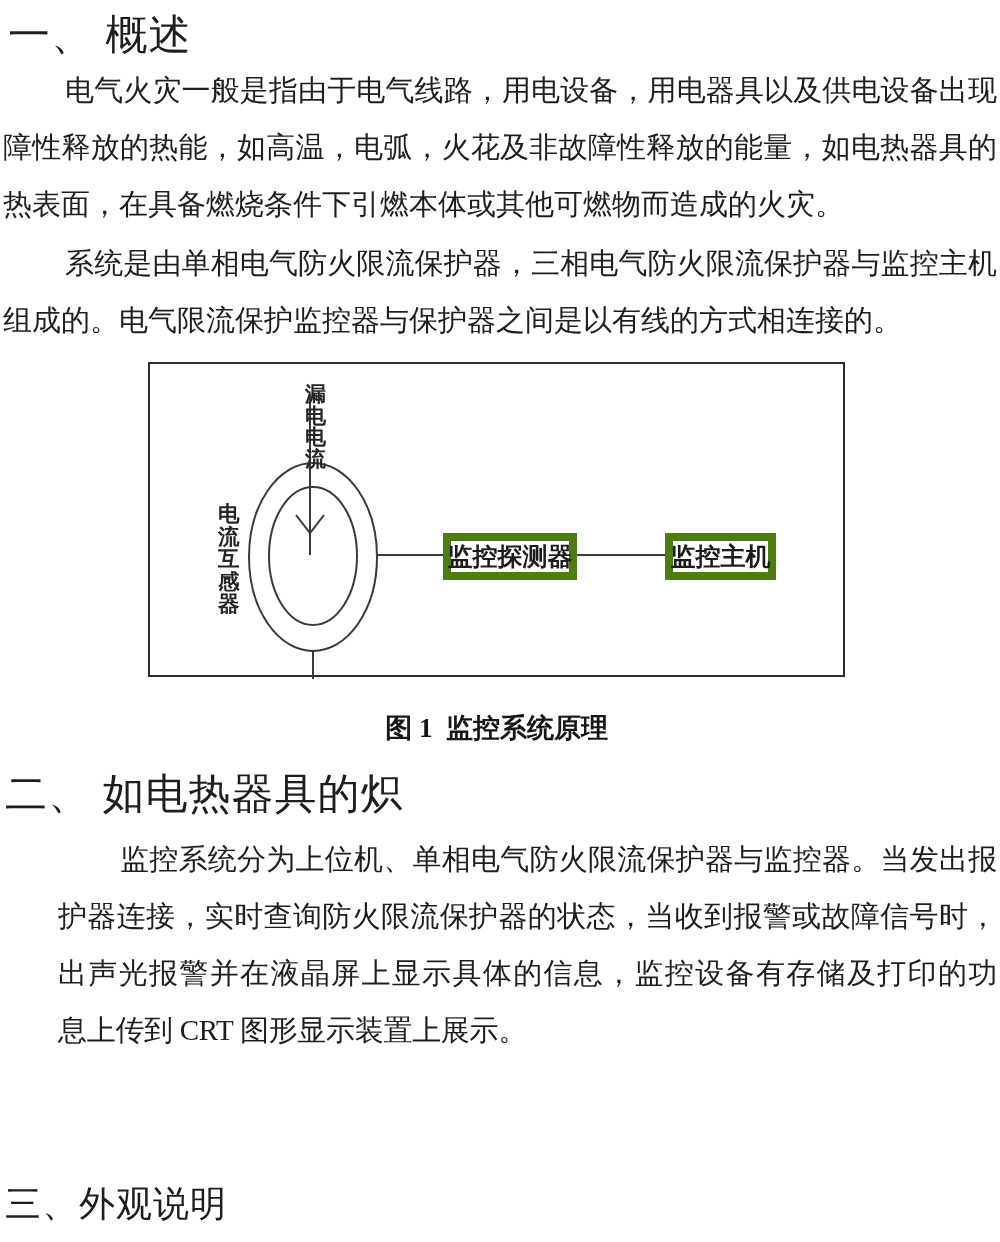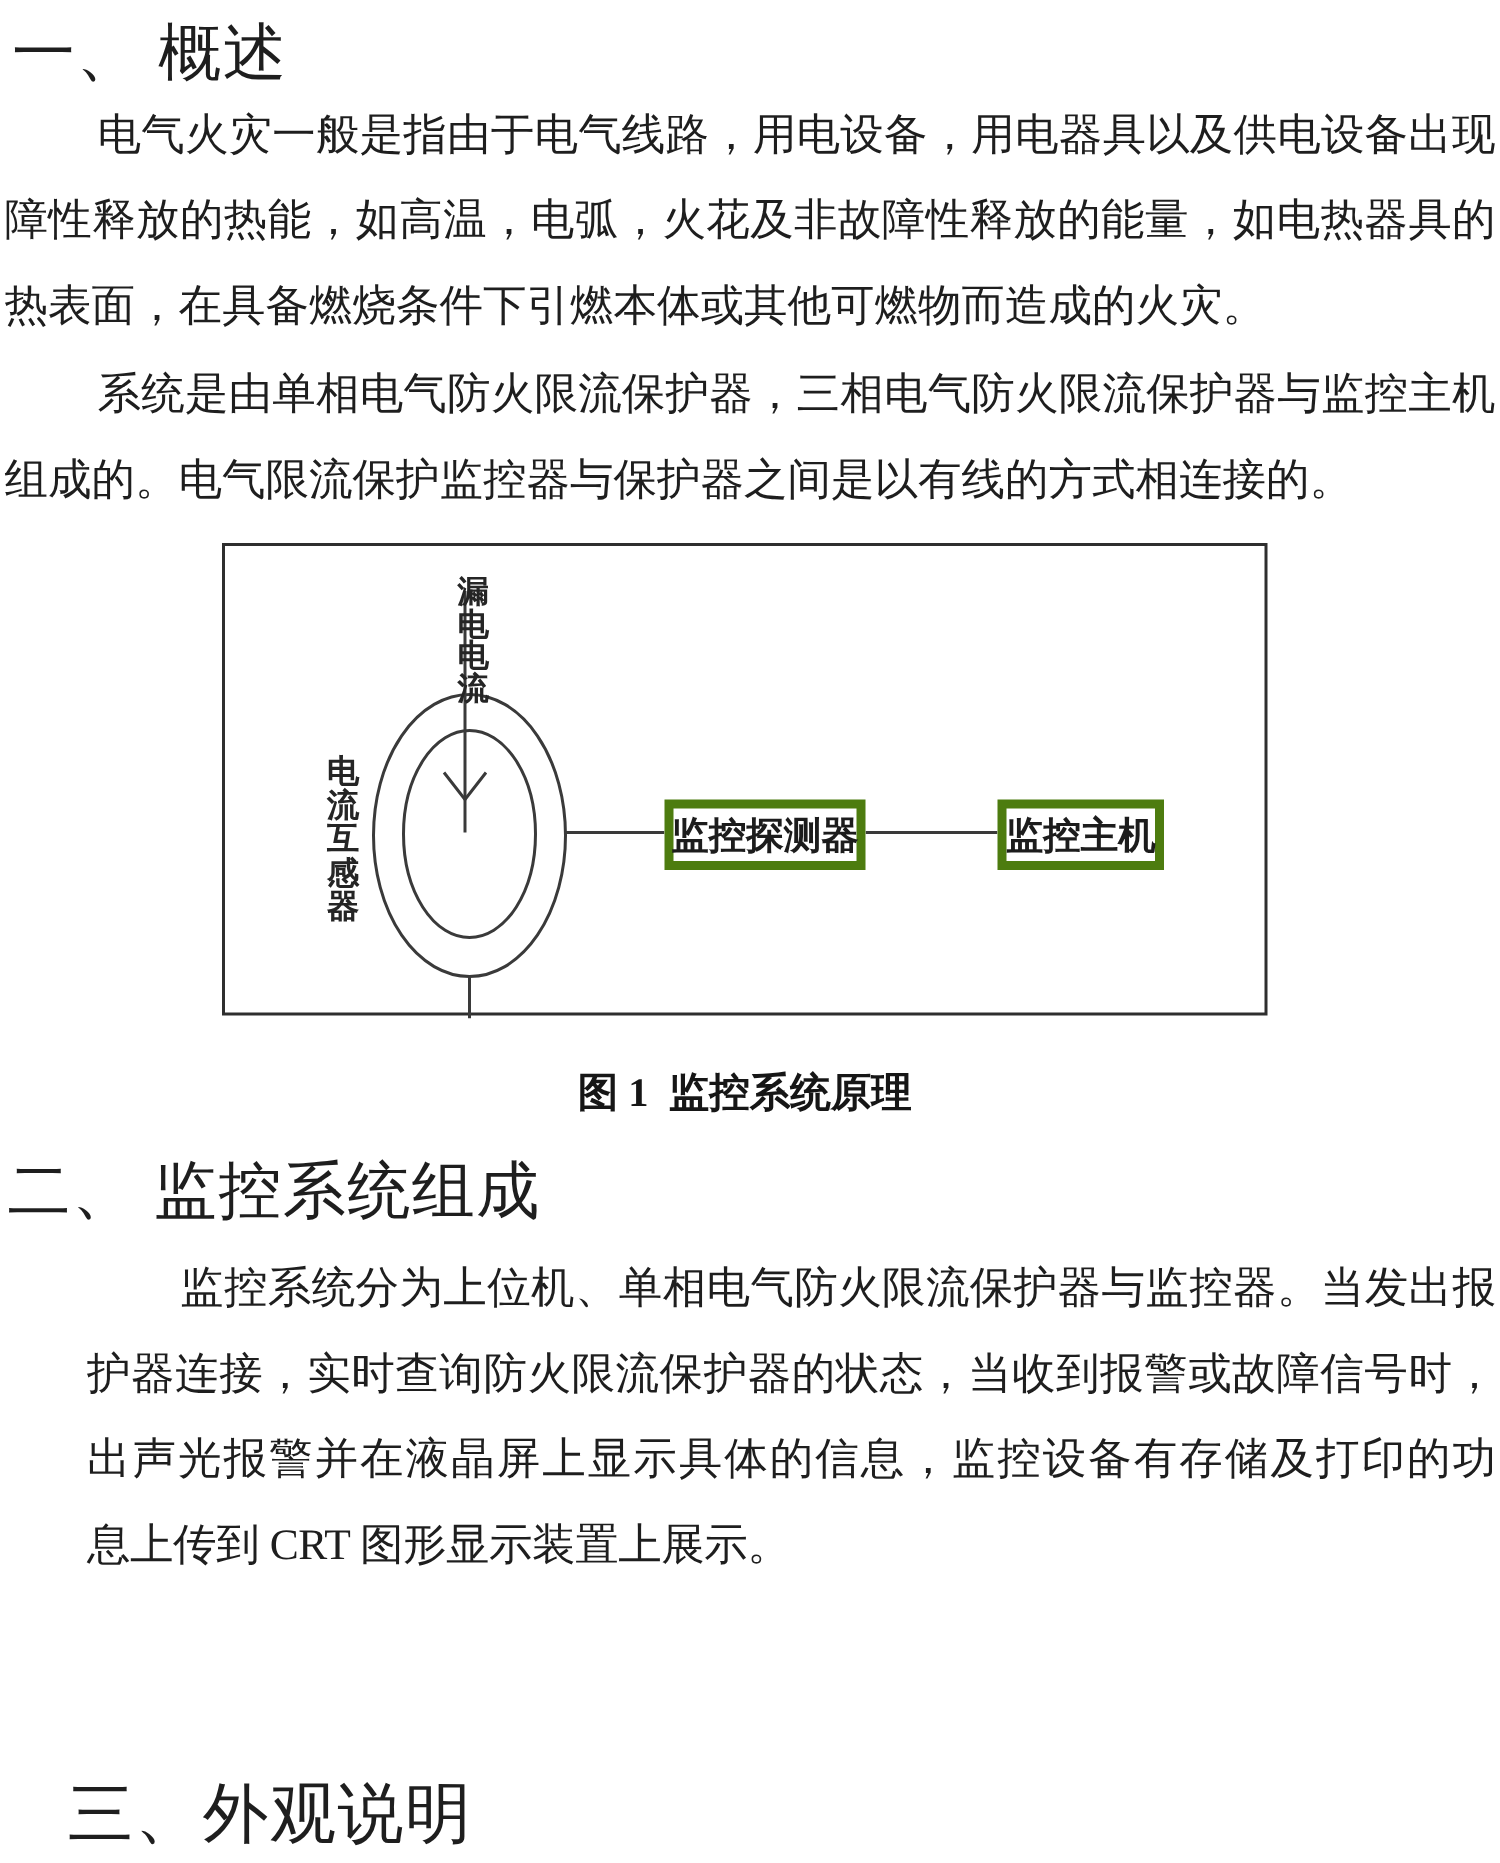--- a/index.html
+++ b/index.html
@@ -14,21 +14,21 @@
   }
   .abs { position: absolute; }
 
   
   .h-major {
     font-size: 42px;
     font-weight: 400;
     white-space: nowrap;
     letter-spacing: 1px;
   }
-  .h-major.h3 { font-size: 44px; margin-left: 40px; }
+  .h-major.h3 { font-size: 36px; }
 
   
   .para { line-height: 57px; font-size: 29px; }
   .jline {
     text-align: justify;
     text-align-last: justify;
     height: 57px;
     overflow: hidden;
   }
   .lline {
@@ -51,21 +51,21 @@
     display: flex;
     flex-direction: column;
     align-items: center;
     color: #252525;
   }
   .vlabel span { display: block; text-align: center; }
   .leak-label { left: 155px; top: 20px; font-size: 21px; line-height: 21.5px; font-weight: 600; }
   .ct-label   { left: 68px;  top: 139px; font-size: 21.5px; line-height: 22.5px; font-weight: 600; }
   .diagram-box {
     position: absolute;
-    border: 6px solid #4d7c0f;
+    border: 8px solid #4d7c0f;
     display: flex;
     align-items: center;
     justify-content: center;
     font-size: 25px;
     font-weight: 700;
     color: #1c1c1c;
     background: #ffffff;
     white-space: nowrap;
   }
   .detector-box { left: 293px; top: 169px; width: 134px; height: 47px; }
@@ -127,21 +127,21 @@
     <span>感</span>
     <span>器</span>
   </div>
 
   <div class="diagram-box detector-box">监控探测器</div>
   <div class="diagram-box host-box">监控主机</div>
 </div>
 
 <div class="abs fig-caption">图 1  监控系统原理</div>
 
-<div class="abs h-major" style="left:5px; top:766px;">二、 监控系统组成</div>
+<div class="abs h-major" style="left:5px; top:766px;">二、 如电热器具的炽</div>
 
 <div class="abs para" style="left:58px; top:831px; width:939px; letter-spacing:-0.3px;">
   <div class="jline indent">监控系统分为上位机、单相电气防火限流保护器与监控器。当发出报警</div>
   <div class="jline">护器连接，实时查询防火限流保护器的状态，当收到报警或故障信号时，发</div>
   <div class="jline">出声光报警并在液晶屏上显示具体的信息，监控设备有存储及打印的功能，</div>
   <div class="lline">息上传到 CRT 图形显示装置上展示。</div>
 </div>
 
 <div class="abs h-major h3" style="left:5px; top:1180px;">三、外观说明</div>
 

